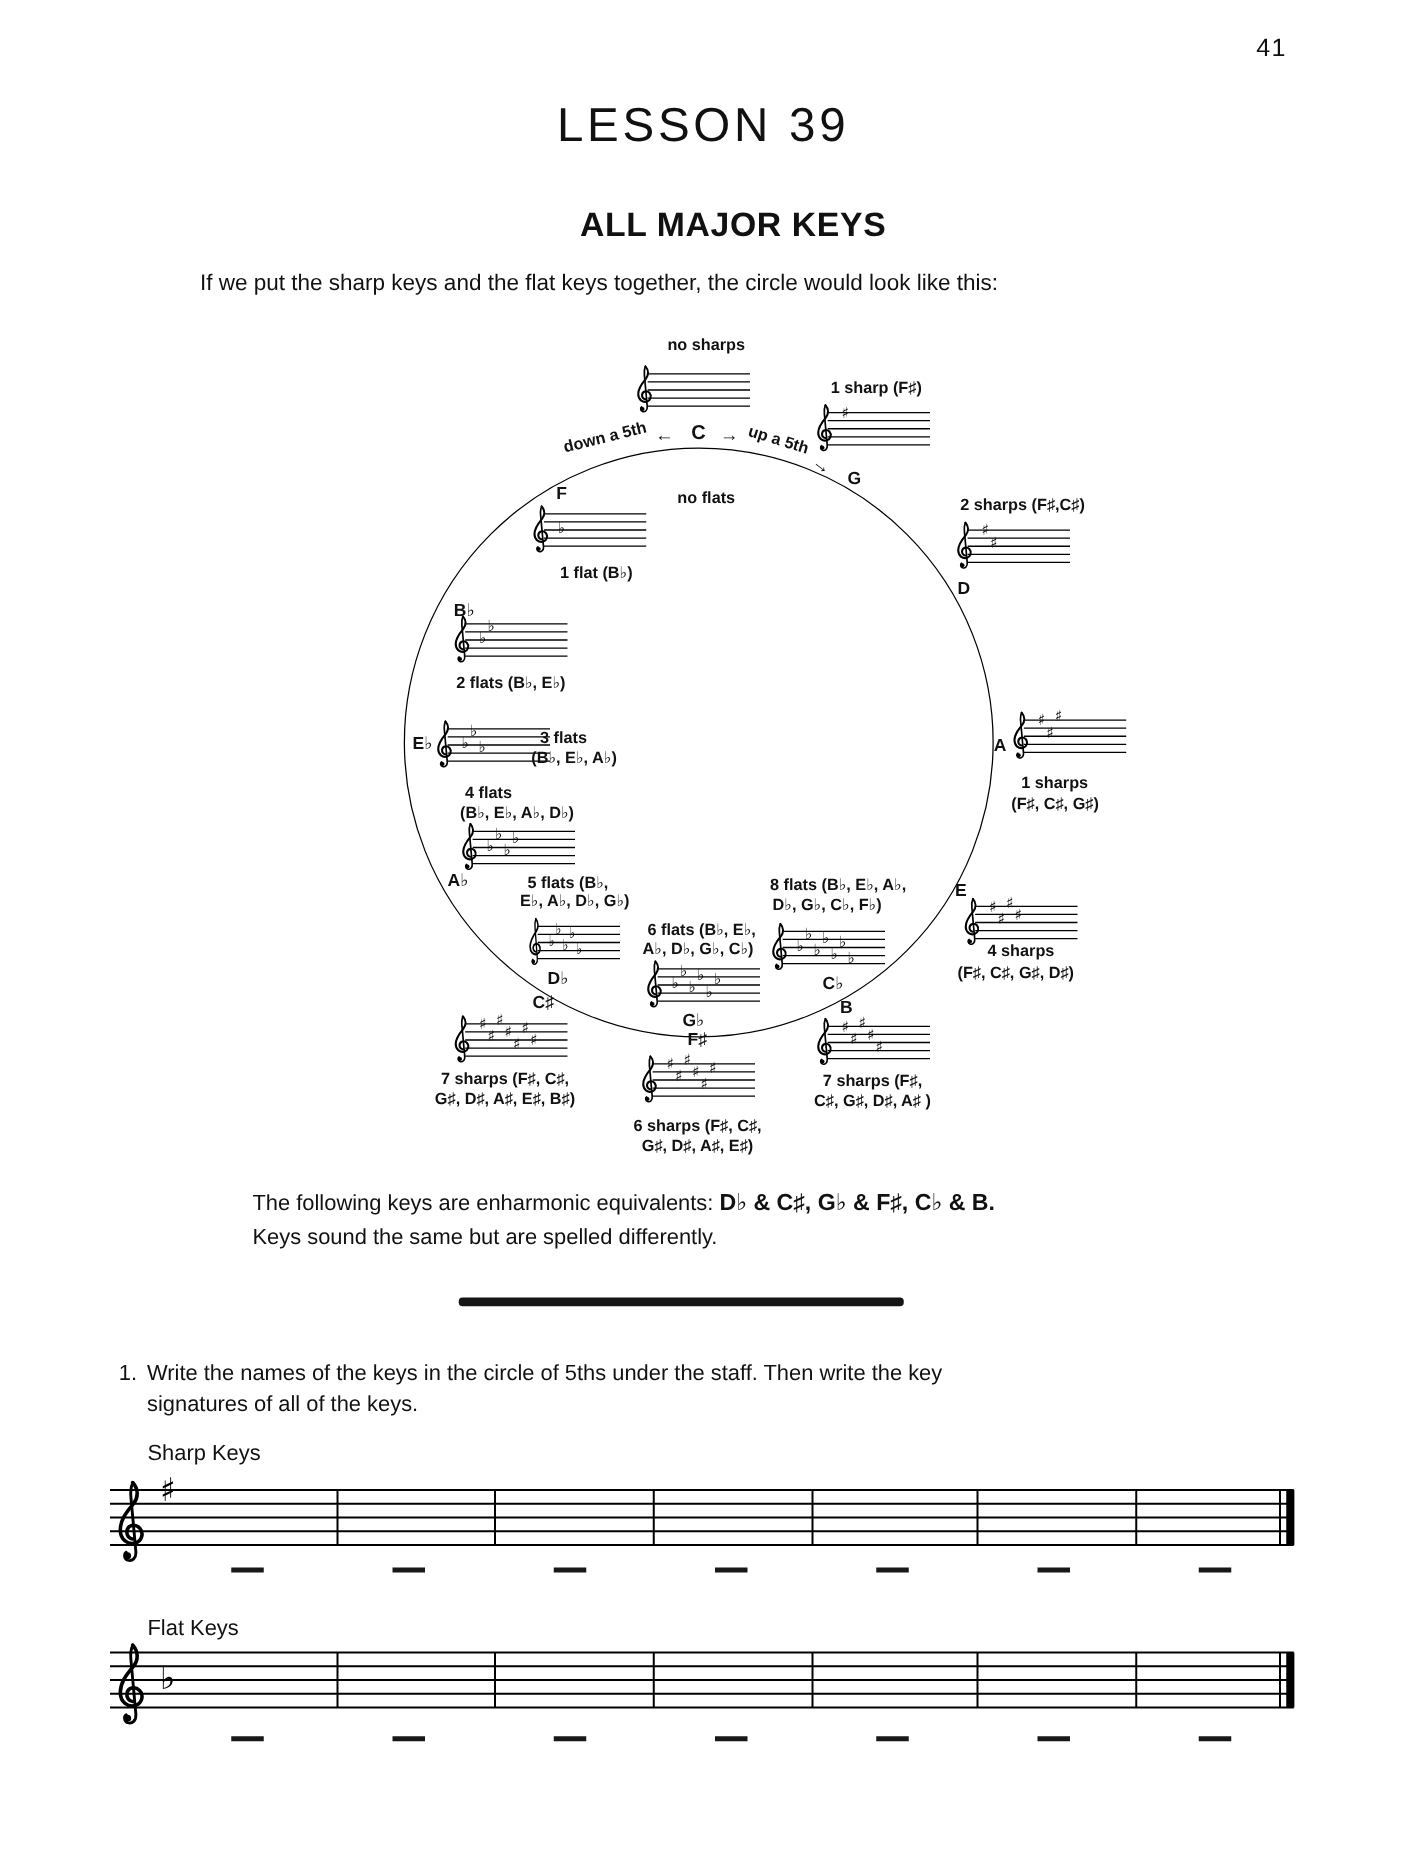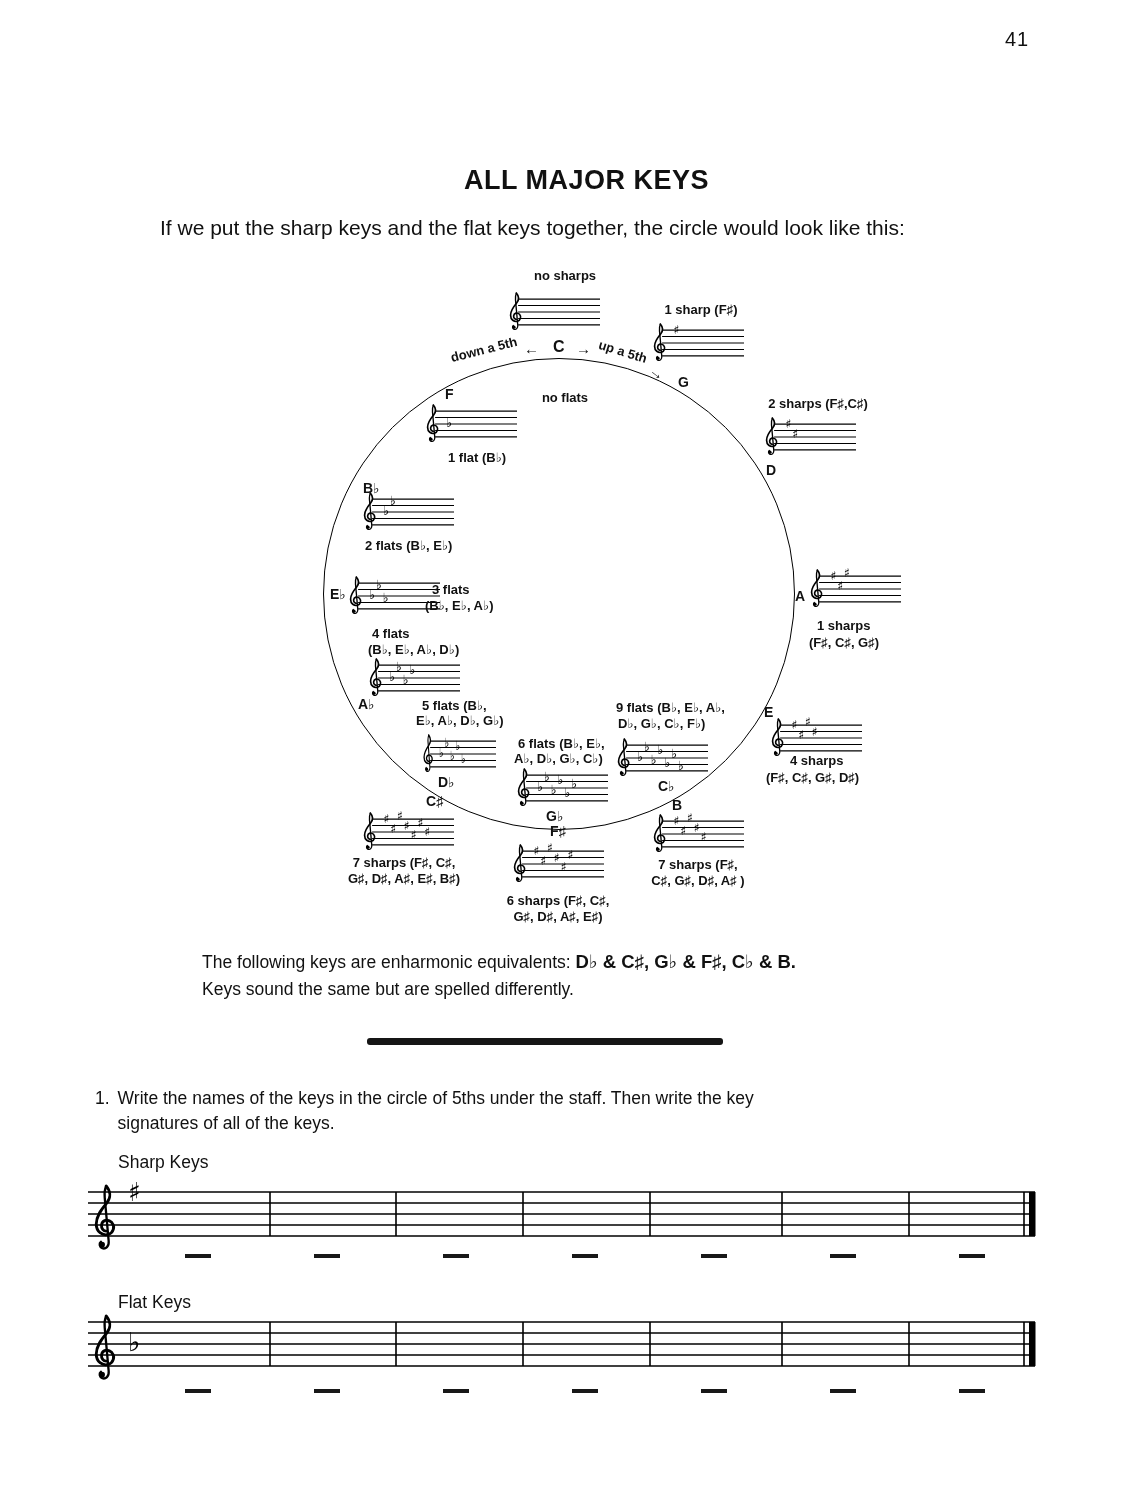--- a/index.html
+++ b/index.html
@@ -10,21 +10,21 @@
   }
   .abs{position:absolute;}
   
   .pagenum{left:1005px;top:28px;font-size:20px;letter-spacing:1px;}
   .title{left:0;top:80px;width:1125px;text-align:center;font-size:38px;
          letter-spacing:3px;font-weight:400;}
   .sub1{left:0;top:130px;width:1125px;text-align:center;font-size:27px;
         font-weight:700;letter-spacing:.5px;}
   .sub2{left:0;top:165px;width:1125px;text-align:center;font-size:27px;
         font-weight:700;letter-spacing:.5px;padding-left:24px;}
-  .intro{left:160px;top:216px;font-size:21px;}
+  .intro{left:160px;top:216px;font-size:18px;}
   
   .circle-line{left:323px;top:358px;width:470px;height:470px;
     border:1.6px solid #000;border-radius:50%;}
   .node{position:absolute;}
   .node .abs{white-space:nowrap;}
   .klabel{font-size:14px;font-weight:700;}
   .cap{font-size:13px;font-weight:600;line-height:15px;}
   .ctr{text-align:center;}
   svg.ms{position:absolute;width:92px;height:48px;overflow:visible;}
   svg.ms.narrow{width:74px;}
@@ -58,20 +58,21 @@
   <symbol id="clef" viewBox="0 0 26 70" overflow="visible">
     <path d="M14.5 5.5 C18.5 10 19 16 15 21 C9.5 27.5 5.5 33 5.5 40 C5.5 47 11 51 16.5 49.5 C21 48 23 42.5 19.5 38.5 C16 35 10.8 36.5 10.3 41 C10 44 12 46.5 14.5 46.5" fill="none" stroke="#000" stroke-width="2.6" stroke-linecap="round"></path>
     <path d="M14.5 5.5 C13 9 12.8 12 13.2 16 L16.8 55.5 C17.3 60.5 14 63 11 62 C8.3 61 7.8 57.5 9.8 56.2" fill="none" stroke="#000" stroke-width="2.1" stroke-linecap="round"></path>
     <circle cx="10.8" cy="58.8" r="2.6" fill="#000"></circle>
   </symbol>
 </svg>
 
 <div class="page">
 
   <div class="abs pagenum">41</div>
+  <div class="abs title">LESSON 39</div>
   <div class="abs sub2">ALL MAJOR KEYS</div>
   <div class="abs intro">If we put the sharp keys and the flat keys together, the circle would look like this:</div>
 
   <div class="abs circle-line"></div>
 
   <div class="node" style="left:440px;top:268px;width:250px;">
     <div class="abs cap ctr" style="left:0;top:0;width:250px;">no sharps</div>
     <svg class="ms" style="left:68px;top:20px;" viewBox="0 0 100 52" preserveAspectRatio="none">
         <line x1="11" y1="12" x2="100" y2="12" stroke="#000" stroke-width="1.2"></line>
         <line x1="11" y1="19" x2="100" y2="19" stroke="#000" stroke-width="1.2"></line>
@@ -310,21 +311,21 @@
         <text x="30.4" y="18.5" font-size="13.5" font-family="DejaVu Sans, sans-serif" fill="#000">♭</text>
         <text x="37.8" y="32.5" font-size="13.5" font-family="DejaVu Sans, sans-serif" fill="#000">♭</text>
         <text x="45.2" y="22" font-size="13.5" font-family="DejaVu Sans, sans-serif" fill="#000">♭</text>
         <text x="52.6" y="36" font-size="13.5" font-family="DejaVu Sans, sans-serif" fill="#000">♭</text>
         <text x="60" y="25.5" font-size="13.5" font-family="DejaVu Sans, sans-serif" fill="#000">♭</text>
       </svg>
     <div class="abs klabel" style="left:40px;top:74px;">G♭</div>
   </div>
 
   <div class="node" style="left:610px;top:698px;width:120px;">
-    <div class="abs cap" style="left:6px;top:2px;">9 flats (B♭, E♭, A♭,</div>
+    <div class="abs cap" style="left:6px;top:2px;">8 flats (B♭, E♭, A♭,</div>
     <div class="abs cap" style="left:8px;top:18px;">D♭, G♭, C♭, F♭)</div>
     <svg class="ms" style="left:6px;top:36px;" viewBox="0 0 100 52" preserveAspectRatio="none">
         <line x1="11" y1="12" x2="100" y2="12" stroke="#000" stroke-width="1.2"></line>
         <line x1="11" y1="19" x2="100" y2="19" stroke="#000" stroke-width="1.2"></line>
         <line x1="11" y1="26" x2="100" y2="26" stroke="#000" stroke-width="1.2"></line>
         <line x1="11" y1="33" x2="100" y2="33" stroke="#000" stroke-width="1.2"></line>
         <line x1="11" y1="40" x2="100" y2="40" stroke="#000" stroke-width="1.2"></line>
         <use href="#clef" x="-1" y="1.5" width="18" height="49"></use>
         <text x="23" y="29" font-size="13.5" font-family="DejaVu Sans, sans-serif" fill="#000">♭</text>
         <text x="30.4" y="18.5" font-size="13.5" font-family="DejaVu Sans, sans-serif" fill="#000">♭</text>

